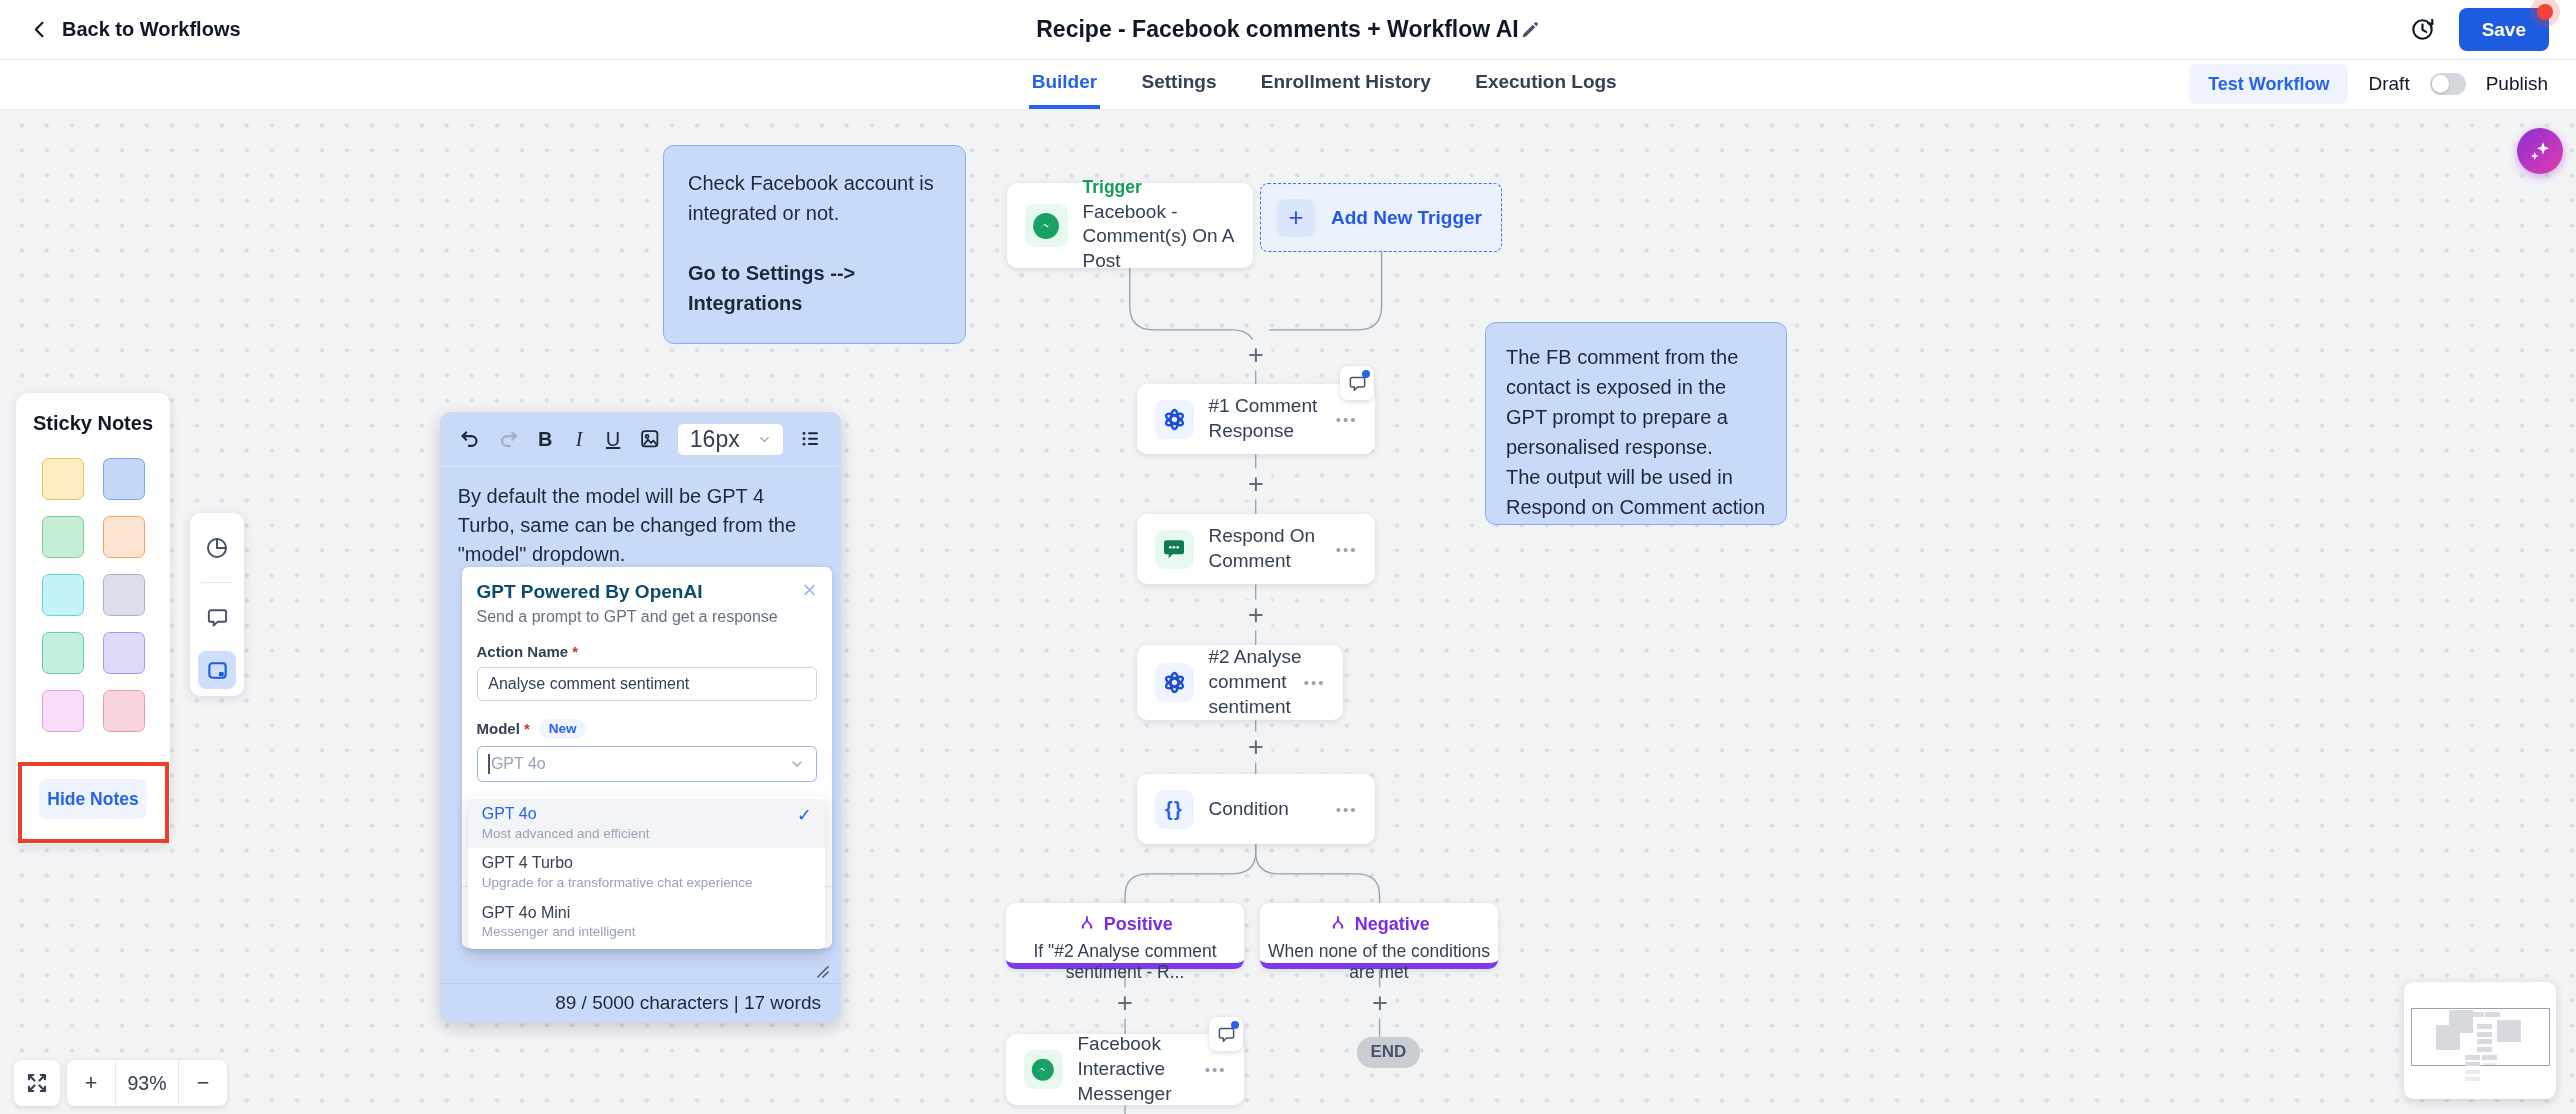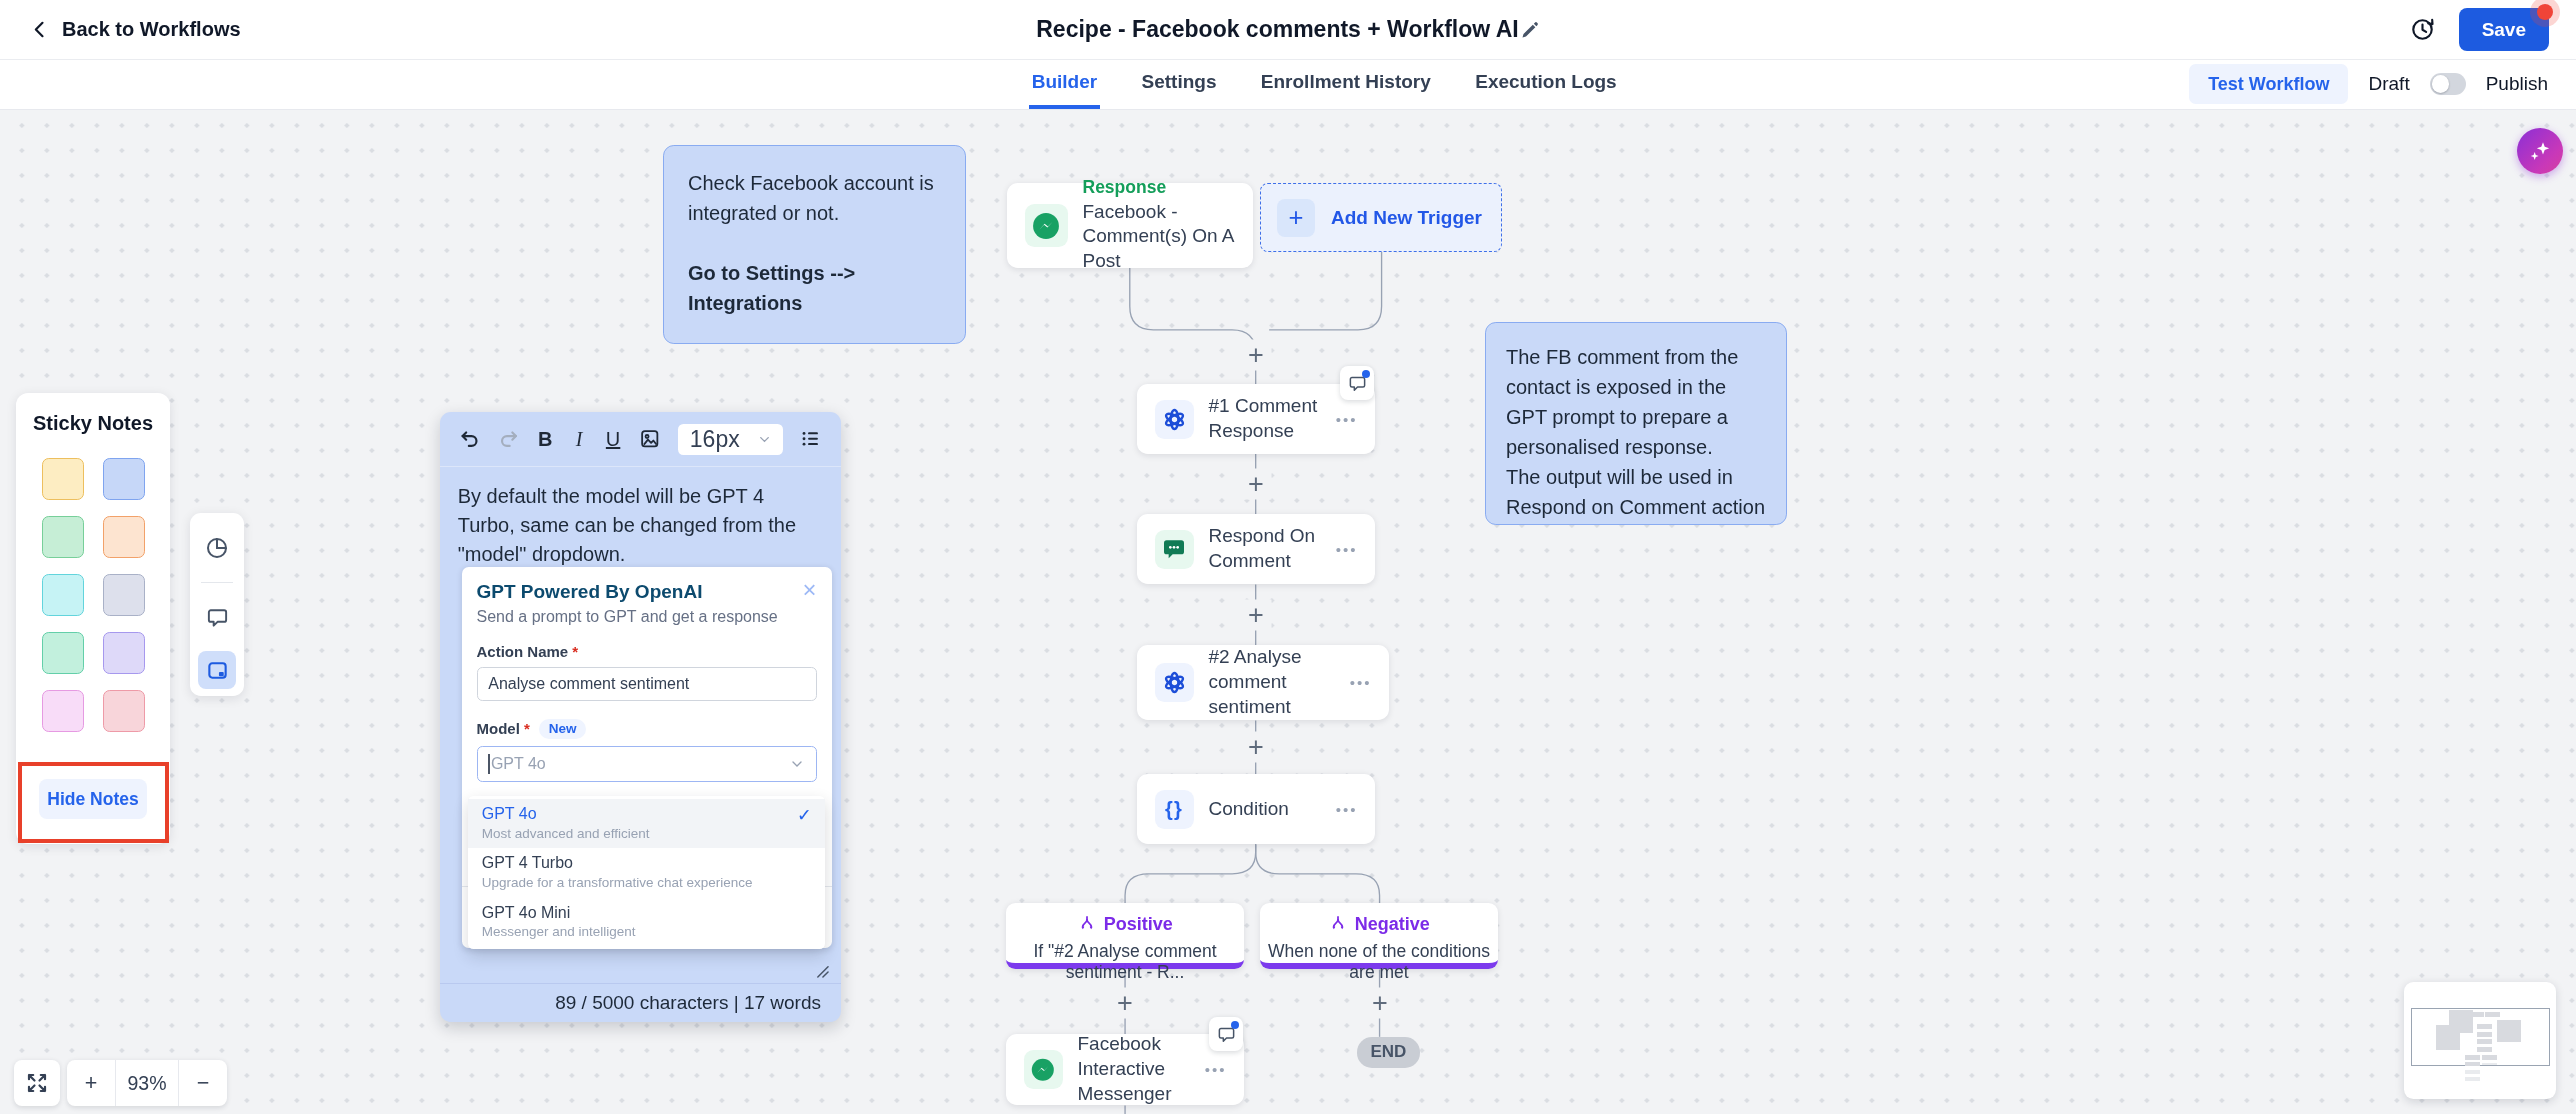--- a/index.html
+++ b/index.html
@@ -256,21 +256,21 @@
   </div>
 
   <div class="node-card" style="left:1007px;top:74px;width:246px;height:85px">
     <div class="icon-sq green">
       <svg width="30" height="30" viewBox="0 0 36 36">
           <circle cx="18" cy="18" r="15.5" fill="#18A164"></circle>
           <polygon points="10,22.5 16.3,15.2 20.3,18.6 26,12.8 19.7,19.8 15.7,16.4" fill="#fff"></polygon>
         </svg>
     </div>
     <div style="margin-left:15px">
-      <div class="trigger-label">Response</div>
+      <div class="trigger-label">Trigger</div>
       <div class="node-title" style="margin-left:0;max-width:170px">Facebook - Comment(s) On A Post</div>
     </div>
   </div>
 
   <div class="add-trigger" style="left:1260px;top:74px;width:242px;height:69px">
     <div class="add-plus-sq">+</div>
     <div class="add-trigger-label">Add New Trigger</div>
   </div>
 
   <div class="node-card" style="left:1137px;top:275px;width:238px;height:70px">
@@ -299,21 +299,21 @@
           <path d="M7 5h22a4 4 0 0 1 4 4v13a4 4 0 0 1-4 4H16l-6 6v-6H7a4 4 0 0 1-4-4V9a4 4 0 0 1 4-4z" fill="#117B55"></path>
           <circle cx="12.5" cy="15.5" r="2" fill="#fff"></circle>
           <circle cx="18" cy="15.5" r="2" fill="#fff"></circle>
           <circle cx="23.5" cy="15.5" r="2" fill="#fff"></circle>
         </svg>
     </div>
     <div class="node-title">Respond On Comment</div>
     <div class="node-dots">•••</div>
   </div>
 
-  <div class="node-card" style="left:1137px;top:536px;width:252px;height:75px">
+  <div class="node-card" style="left:1137px;top:536px;width:206px;height:75px">
     <div class="icon-sq blue" style="width:39px;height:39px">
       <svg width="27" height="27" viewBox="0 0 24 24">
           <g transform="translate(12,12)" fill="none" stroke="#1D4ED8" stroke-width="2.1">
             <ellipse rx="3.4" ry="8.4"></ellipse>
             <ellipse rx="3.4" ry="8.4" transform="rotate(60)"></ellipse>
             <ellipse rx="3.4" ry="8.4" transform="rotate(120)"></ellipse>
           </g>
         </svg>
     </div>
     <div class="node-title" style="max-width:155px">#2 Analyse comment sentiment</div>

